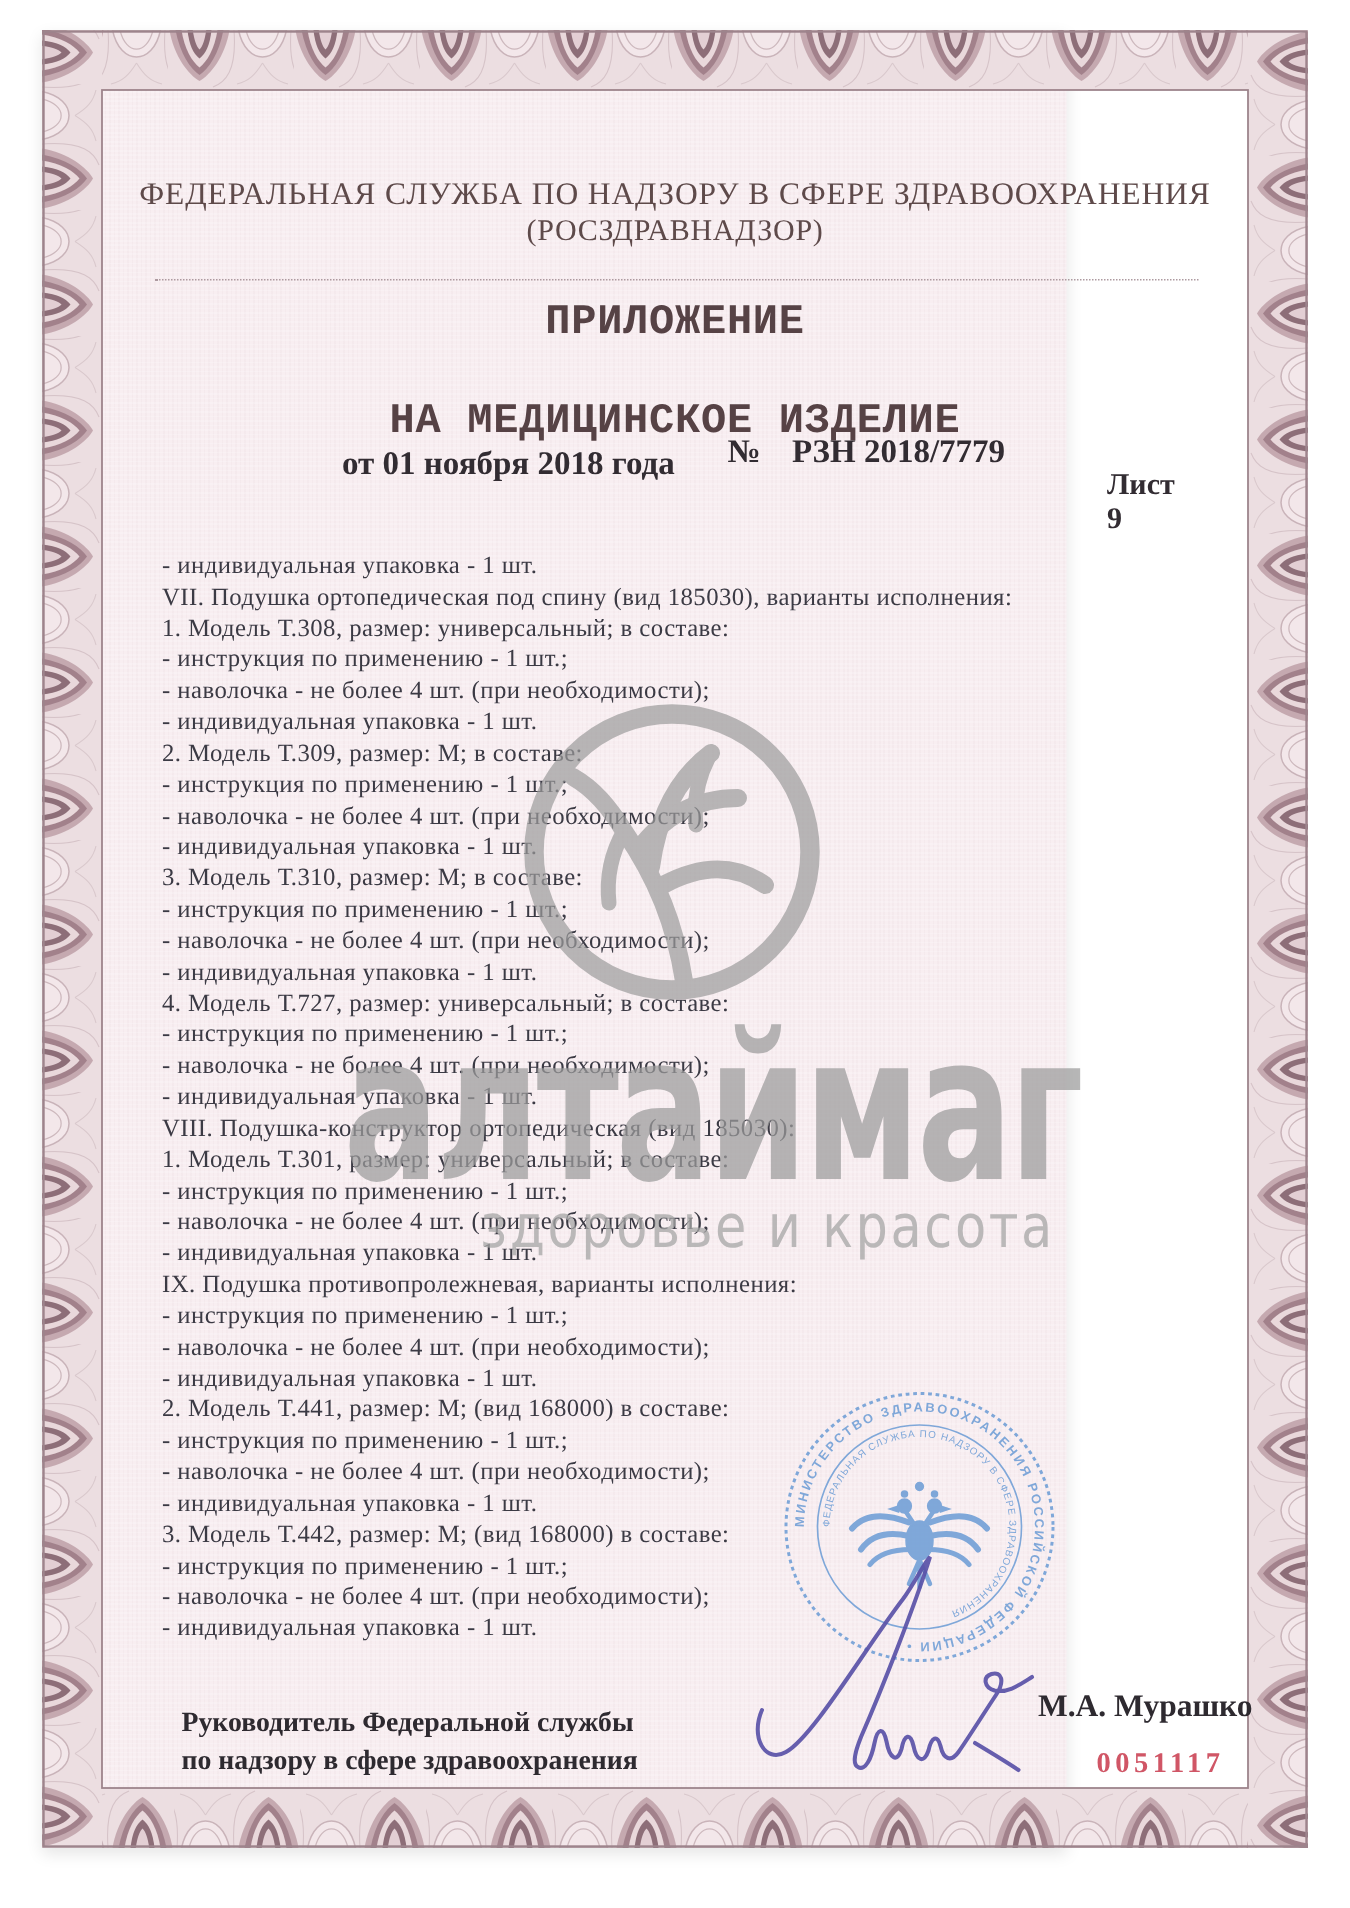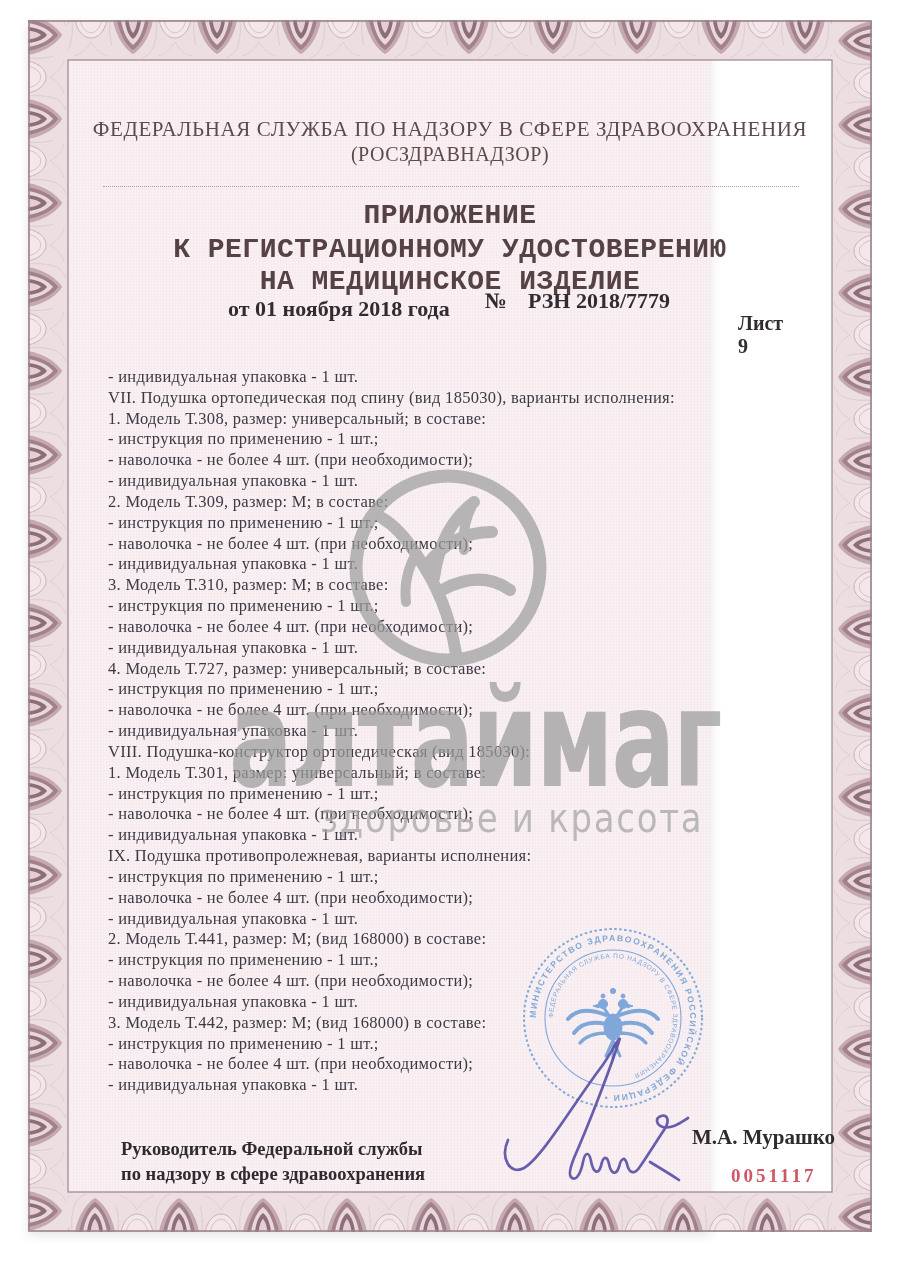--- a/index.html
+++ b/index.html
@@ -83,21 +83,20 @@
       </g>
     <rect x="1" y="1" width="842" height="1210" fill="none" stroke="#9d848c" stroke-width="1.6"></rect>
     <rect x="40" y="40" width="764" height="1132" fill="none" stroke="#9d848c" stroke-width="1.2"></rect>
   </svg>
 
   <div class="abs content ctr agency" style="top:97px;">ФЕДЕРАЛЬНАЯ СЛУЖБА ПО НАДЗОРУ В СФЕРЕ ЗДРАВООХРАНЕНИЯ</div>
   <div class="abs content ctr agency-short" style="top:123px;">(РОСЗДРАВНАДЗОР)</div>
   <div class="abs content divider"></div>
 
   <div class="abs content ctr title-line" style="top:180px;">ПРИЛОЖЕНИЕ</div>
-  <div class="abs content ctr title-line" style="top:214px;">К РЕГИСТРАЦИОННОМУ УДОСТОВЕРЕНИЮ</div>
   <div class="abs content ctr title-line" style="top:246px;">НА МЕДИЦИНСКОЕ ИЗДЕЛИЕ</div>
 
   <div class="abs content meta" style="left:200px;top:276px;text-align:center;">от 01 ноября 2018 года</div>
   <div class="abs content meta" style="left:457px;top:268px;">№</div>
   <div class="abs content meta" style="left:483px;top:268px;margin-left:17px;">РЗН 2018/7779</div>
   <div class="abs content sheet" style="left:710px;top:292px;">Лист 9</div>
 
   <div class="body-text">
       <div class="body-line">- индивидуальная упаковка - 1 шт.</div>
       <div class="body-line">VII. Подушка ортопедическая под спину (вид 185030), варианты исполнения:</div>

